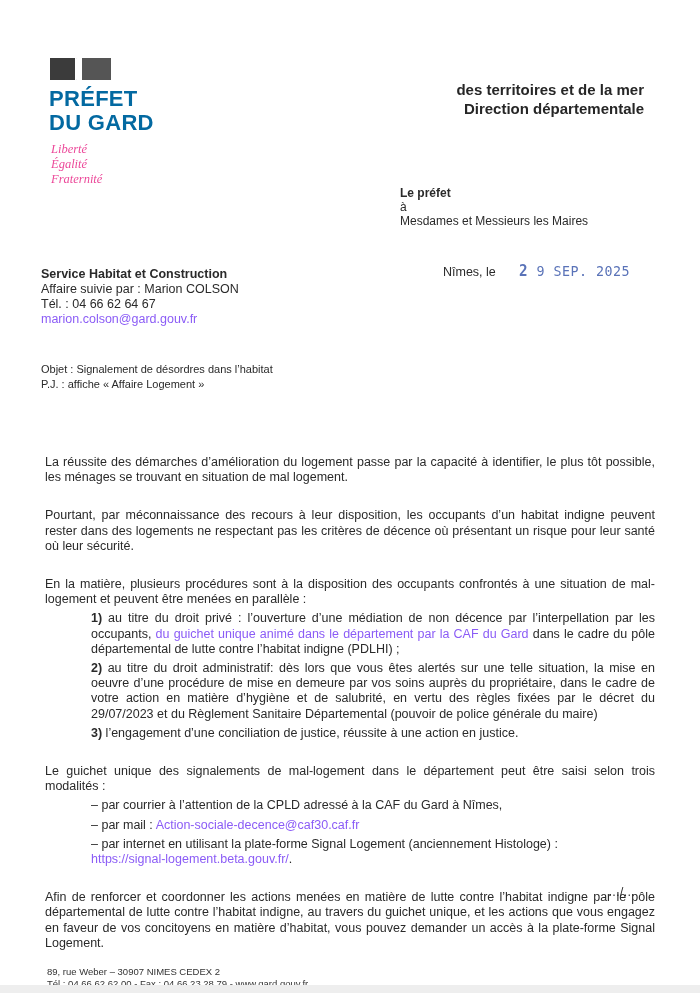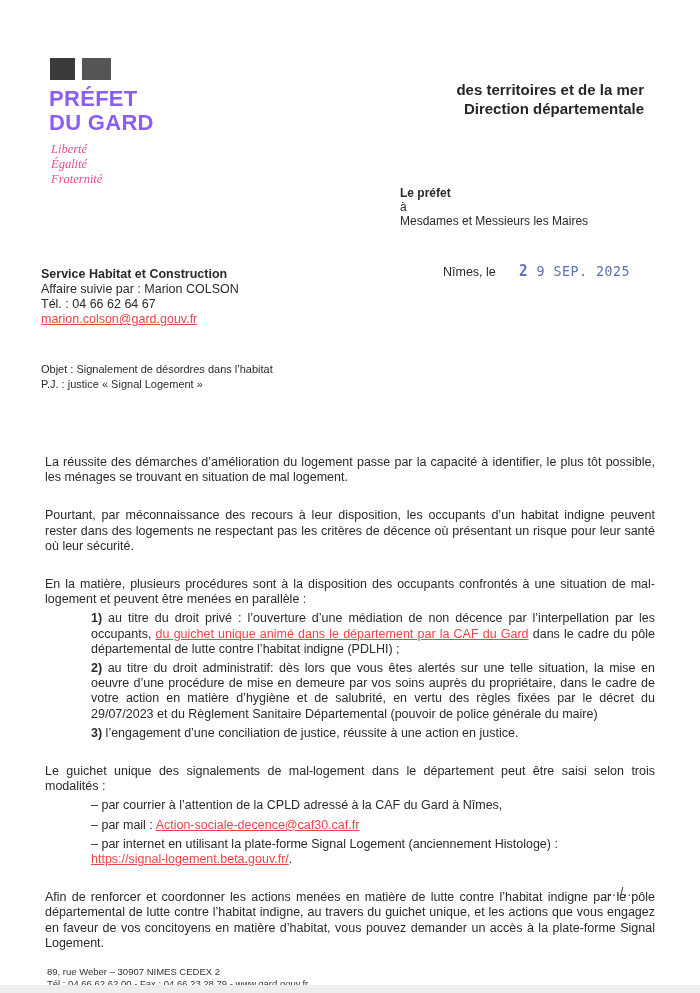--- a/index.html
+++ b/index.html
@@ -9,36 +9,36 @@
   }
   .page { position: absolute; left: 0; top: 0; width: 700px; height: 985px; background: #fff; }
   .bottom-strip { position: absolute; left: 0; top: 985px; width: 700px; height: 8px; background: #eeeeee; }
 
   
   .logo-mark { position: absolute; left: 50px; top: 58px; width: 61px; height: 22px; }
   .logo-mark .blk { position: absolute; top: 0; height: 22px; background: #3b3b3b; }
   .logo-mark .b1 { left: 0; width: 27px; }
   .logo-mark .b2 { left: 32px; width: 29px; background: #555; }
   .logo-mark .face { position: absolute; left: 25px; top: 0; width: 9px; height: 22px; background: #fff; border-radius: 0 8px 8px 0; }
-  .logo-title { position: absolute; left: 49px; top: 87px; font-size: 22px; font-weight: bold; line-height: 24px; color: #8b5cf6; letter-spacing: 0.3px; }
+  .logo-title { position: absolute; left: 49px; top: 87px; font-size: 22px; font-weight: bold; line-height: 24px; color: #0369a1; letter-spacing: 0.3px; }
   .motto { position: absolute; left: 51px; top: 142px; font-family: "Liberation Serif", "DejaVu Serif", serif; font-style: italic; font-size: 12.5px; line-height: 15px; color: #ec4899; }
 
   
   .direction { position: absolute; left: 420px; top: 80px; width: 224px; text-align: right; font-size: 15px; font-weight: bold; line-height: 19px; color: #262626; }
   .recipient { position: absolute; left: 400px; top: 186px; width: 230px; text-align: left; font-size: 12px; line-height: 14px; }
   .recipient .sender { font-weight: bold; }
 
   .place-date { position: absolute; left: 443px; top: 265px; font-size: 12.5px; }
   .stamp { position: absolute; left: 519px; top: 262px; font-family: "DejaVu Sans Mono", "Liberation Mono", monospace; font-size: 14.5px; color: #5a73b8; letter-spacing: 0.5px; transform: scaleX(0.92); transform-origin: left; }
   .stamp .day { font-weight: bold; font-size: 15.5px; }
 
   
   .service { position: absolute; left: 41px; top: 267px; font-size: 12.5px; line-height: 15px; }
   .service .svc-name { font-weight: bold; }
-  .link { text-decoration: underline; color: #ef4444; }
+  .link { color: #8b5cf6; }
 
   .subject { position: absolute; left: 41px; top: 362px; font-size: 11px; line-height: 15px; }
 
   
   .body { position: absolute; left: 41px; top: 451px; width: 618px; font-size: 12.5px; line-height: 15.2px; }
   .body p { margin: 4px; text-align: justify; }
   .para-gap { height: 15px; }
   .indent { padding-left: 46px; }
   .body b { font-weight: bold; }
   .ellipsis { position: absolute; left: 608px; top: 885px; font-size: 12px; }
@@ -84,21 +84,21 @@
 
   <div class="service">
     <div class="svc-name">Service Habitat et Construction</div>
     <div>Affaire suivie par : Marion COLSON</div>
     <div>Tél. : 04 66 62 64 67</div>
     <div class="link">marion.colson@gard.gouv.fr</div>
   </div>
 
   <div class="subject">
     <div>Objet : Signalement de désordres dans l’habitat</div>
-    <div>P.J. : justice « Signal Logement »</div>
+    <div>P.J. : affiche « Affaire Logement »</div>
   </div>
 
   <div class="body">
     <p>La réussite des démarches d’amélioration du logement passe par la capacité à identifier, le plus tôt possible, les ménages se trouvant en situation de mal logement.</p>
     <div class="para-gap"></div>
     <p>Pourtant, par méconnaissance des recours à leur disposition, les occupants d’un habitat indigne peuvent rester dans des logements ne respectant pas les critères de décence où présentant un risque pour leur santé où leur sécurité.</p>
     <div class="para-gap"></div>
     <p>En la matière, plusieurs procédures sont à la disposition des occupants confrontés à une situation de mal-logement et peuvent être menées en parallèle :</p>
     <p class="indent"><b>1)</b><span> au titre du droit privé : l’ouverture d’une médiation de non décence par l’interpellation par les occupants, </span><span class="link">du guichet unique animé dans le département par la CAF du Gard</span><span> dans le cadre du pôle départemental de lutte contre l’habitat indigne (PDLHI) ;</span></p>
     <p class="indent"><b>2)</b><span> au titre du droit administratif: dès lors que vous êtes alertés sur une telle situation, la mise en oeuvre d’une procédure de mise en demeure par vos soins auprès du propriétaire, dans le cadre de votre action en matière d’hygiène et de salubrité, en vertu des règles fixées par le décret du 29/07/2023 et du Règlement Sanitaire Départemental (pouvoir de police générale du maire)</span></p>

